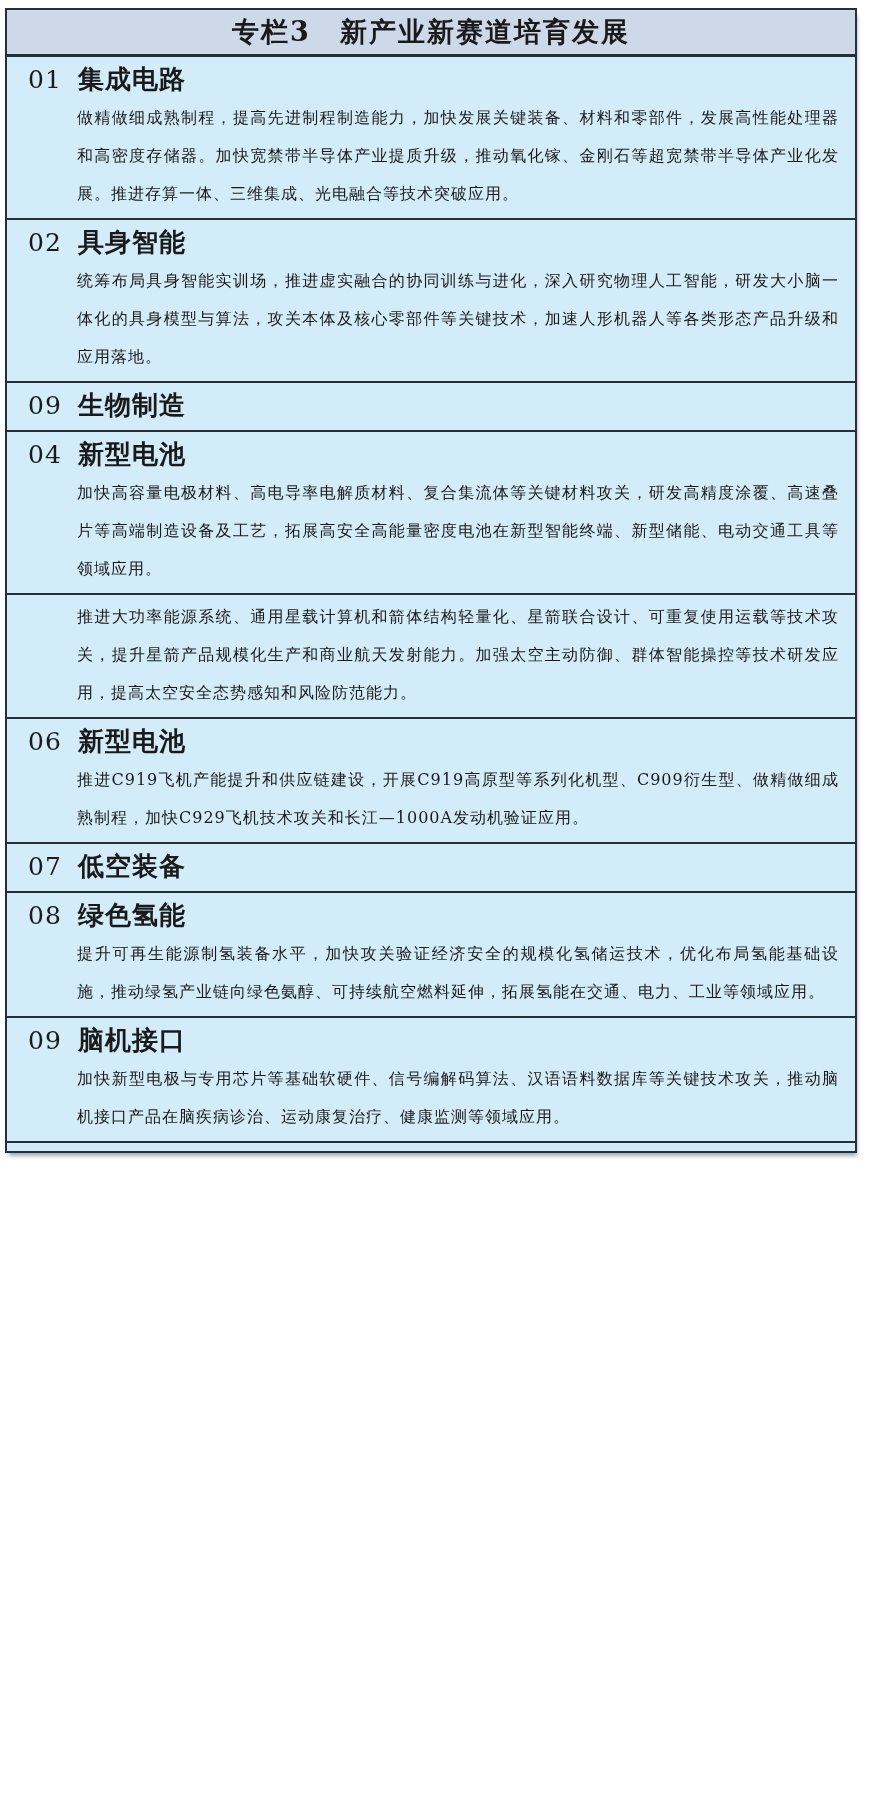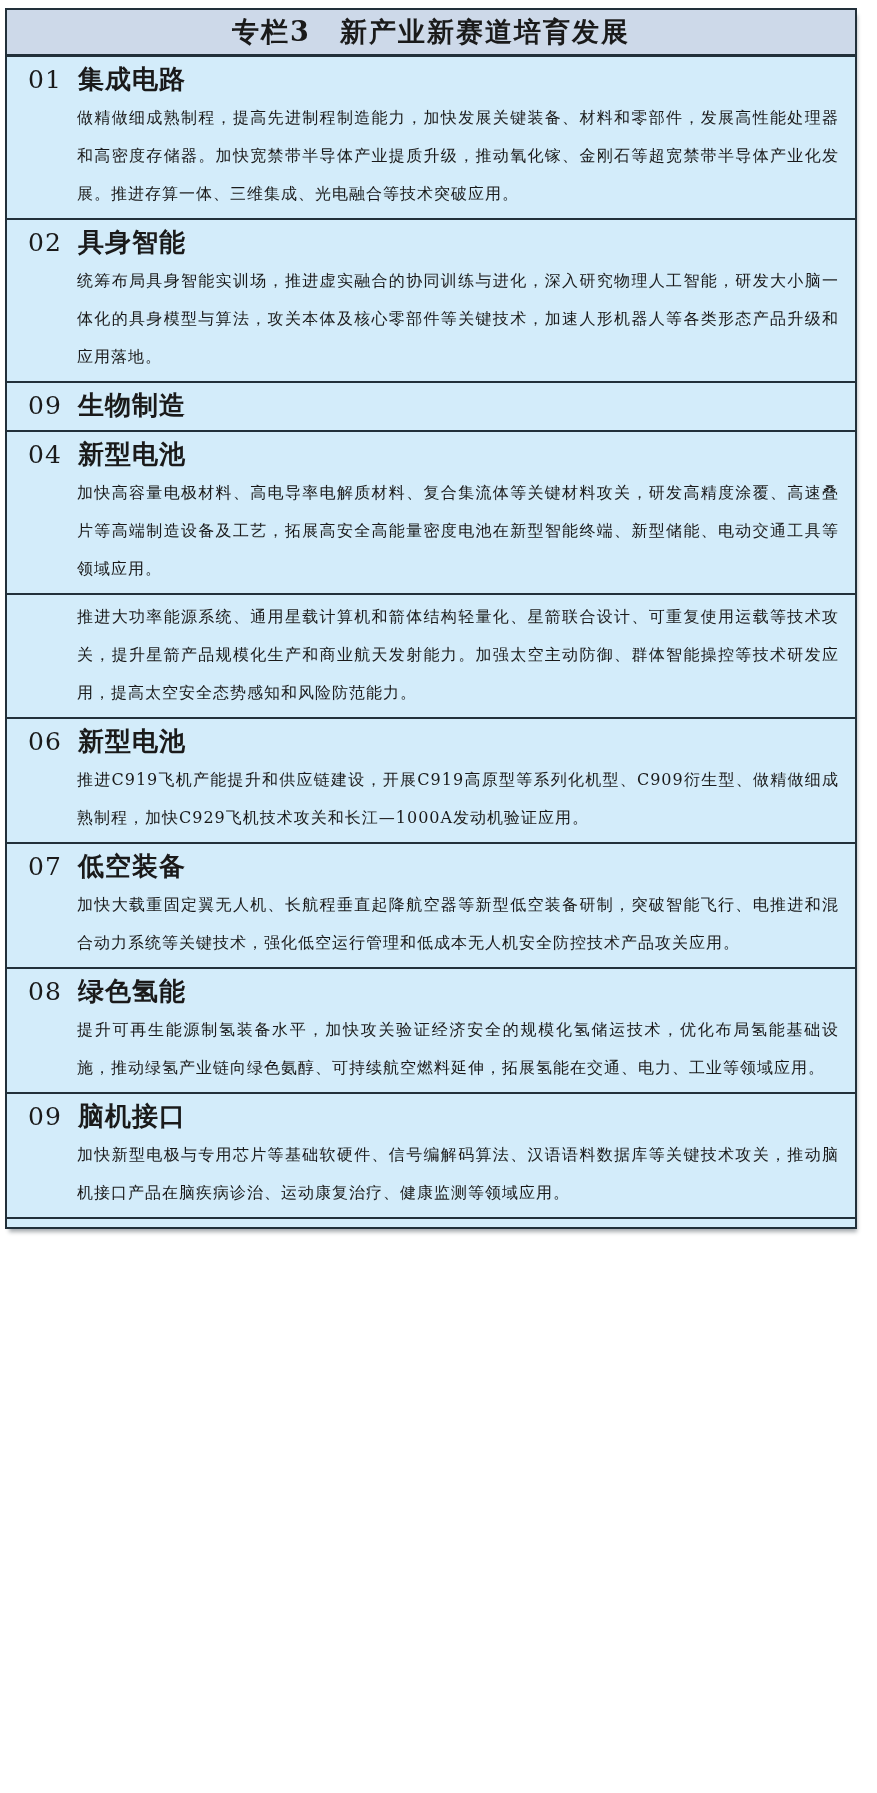--- a/index.html
+++ b/index.html
@@ -113,21 +113,20 @@
             <span class="sec-num">06</span>
             <span class="sec-title">新型电池</span>
           </div>
           <p class="sec-text">推进C919飞机产能提升和供应链建设，开展C919高原型等系列化机型、C909衍生型、做精做细成熟制程，加快C929飞机技术攻关和长江—1000A发动机验证应用。</p>
         </section>
         <section class="sec">
           <div class="sec-head">
             <span class="sec-num">07</span>
             <span class="sec-title">低空装备</span>
           </div>
-          <p class="sec-text">加快大载重固定翼无人机、长航程垂直起降航空器等新型低空装备研制，突破智能飞行、电推进和混合动力系统等关键技术，强化低空运行管理和低成本无人机安全防控技术产品攻关应用。</p>
         </section>
         <section class="sec">
           <div class="sec-head">
             <span class="sec-num">08</span>
             <span class="sec-title">绿色氢能</span>
           </div>
           <p class="sec-text">提升可再生能源制氢装备水平，加快攻关验证经济安全的规模化氢储运技术，优化布局氢能基础设施，推动绿氢产业链向绿色氨醇、可持续航空燃料延伸，拓展氢能在交通、电力、工业等领域应用。</p>
         </section>
         <section class="sec">
           <div class="sec-head">

